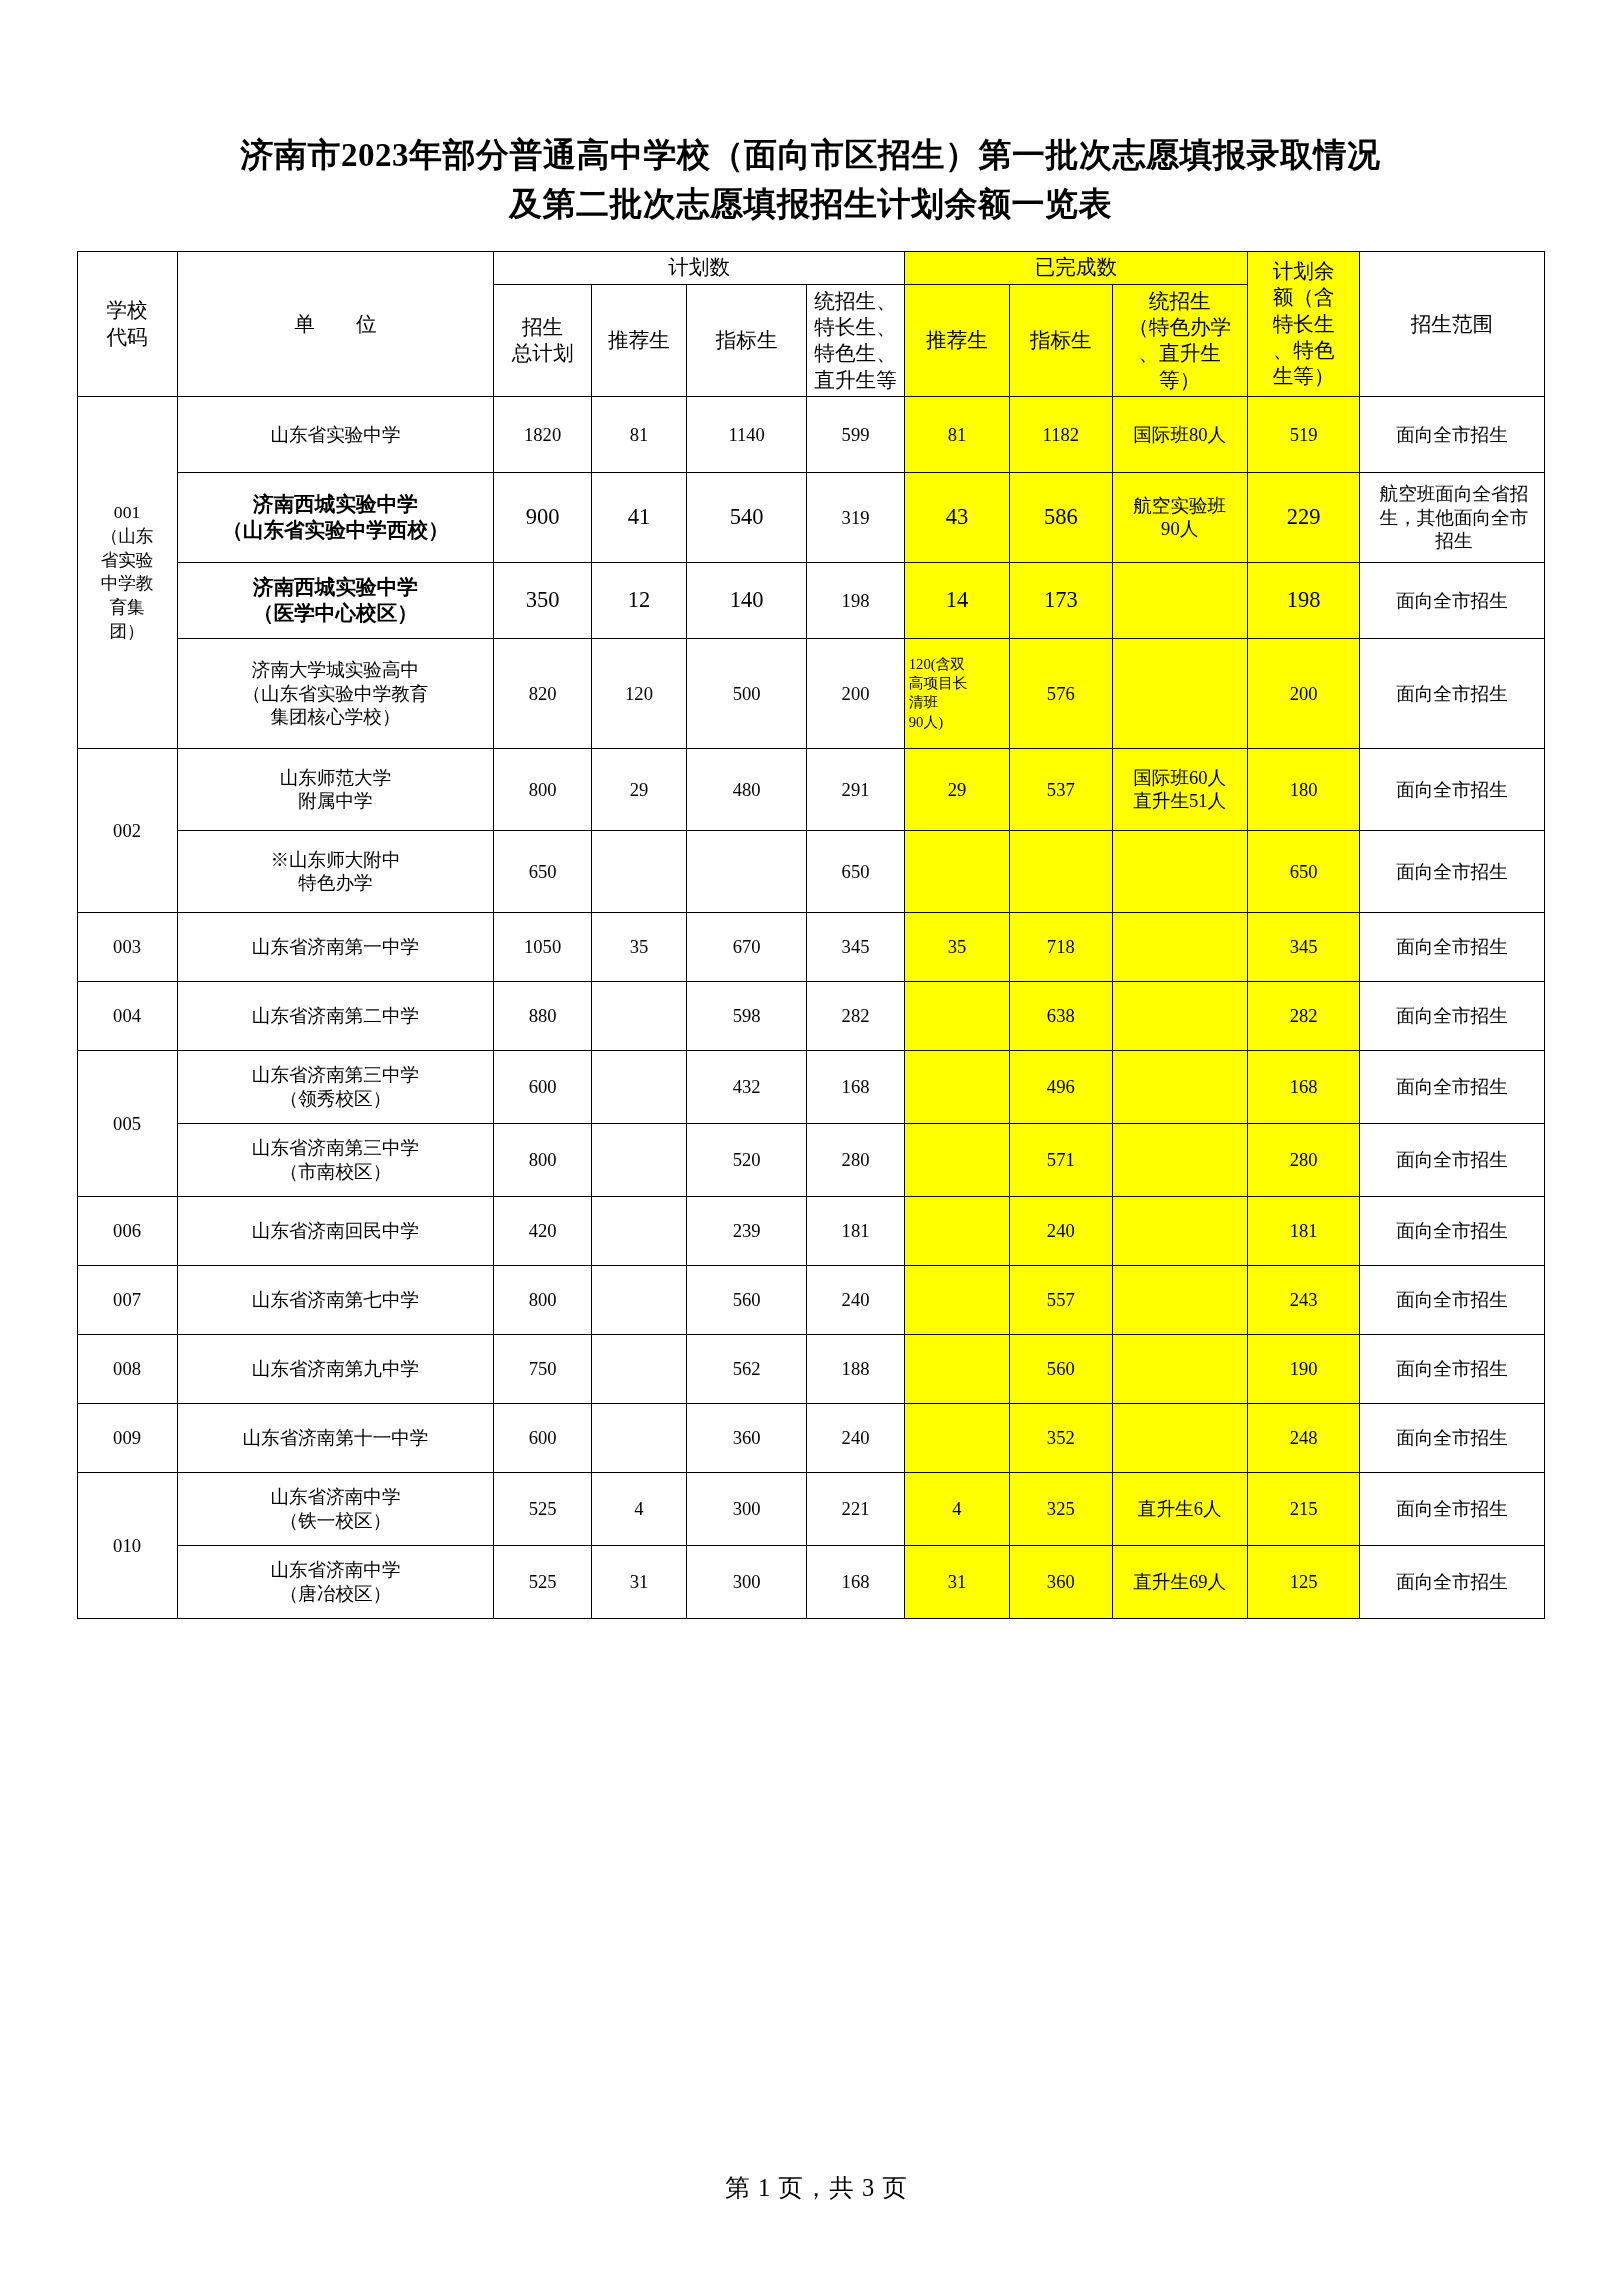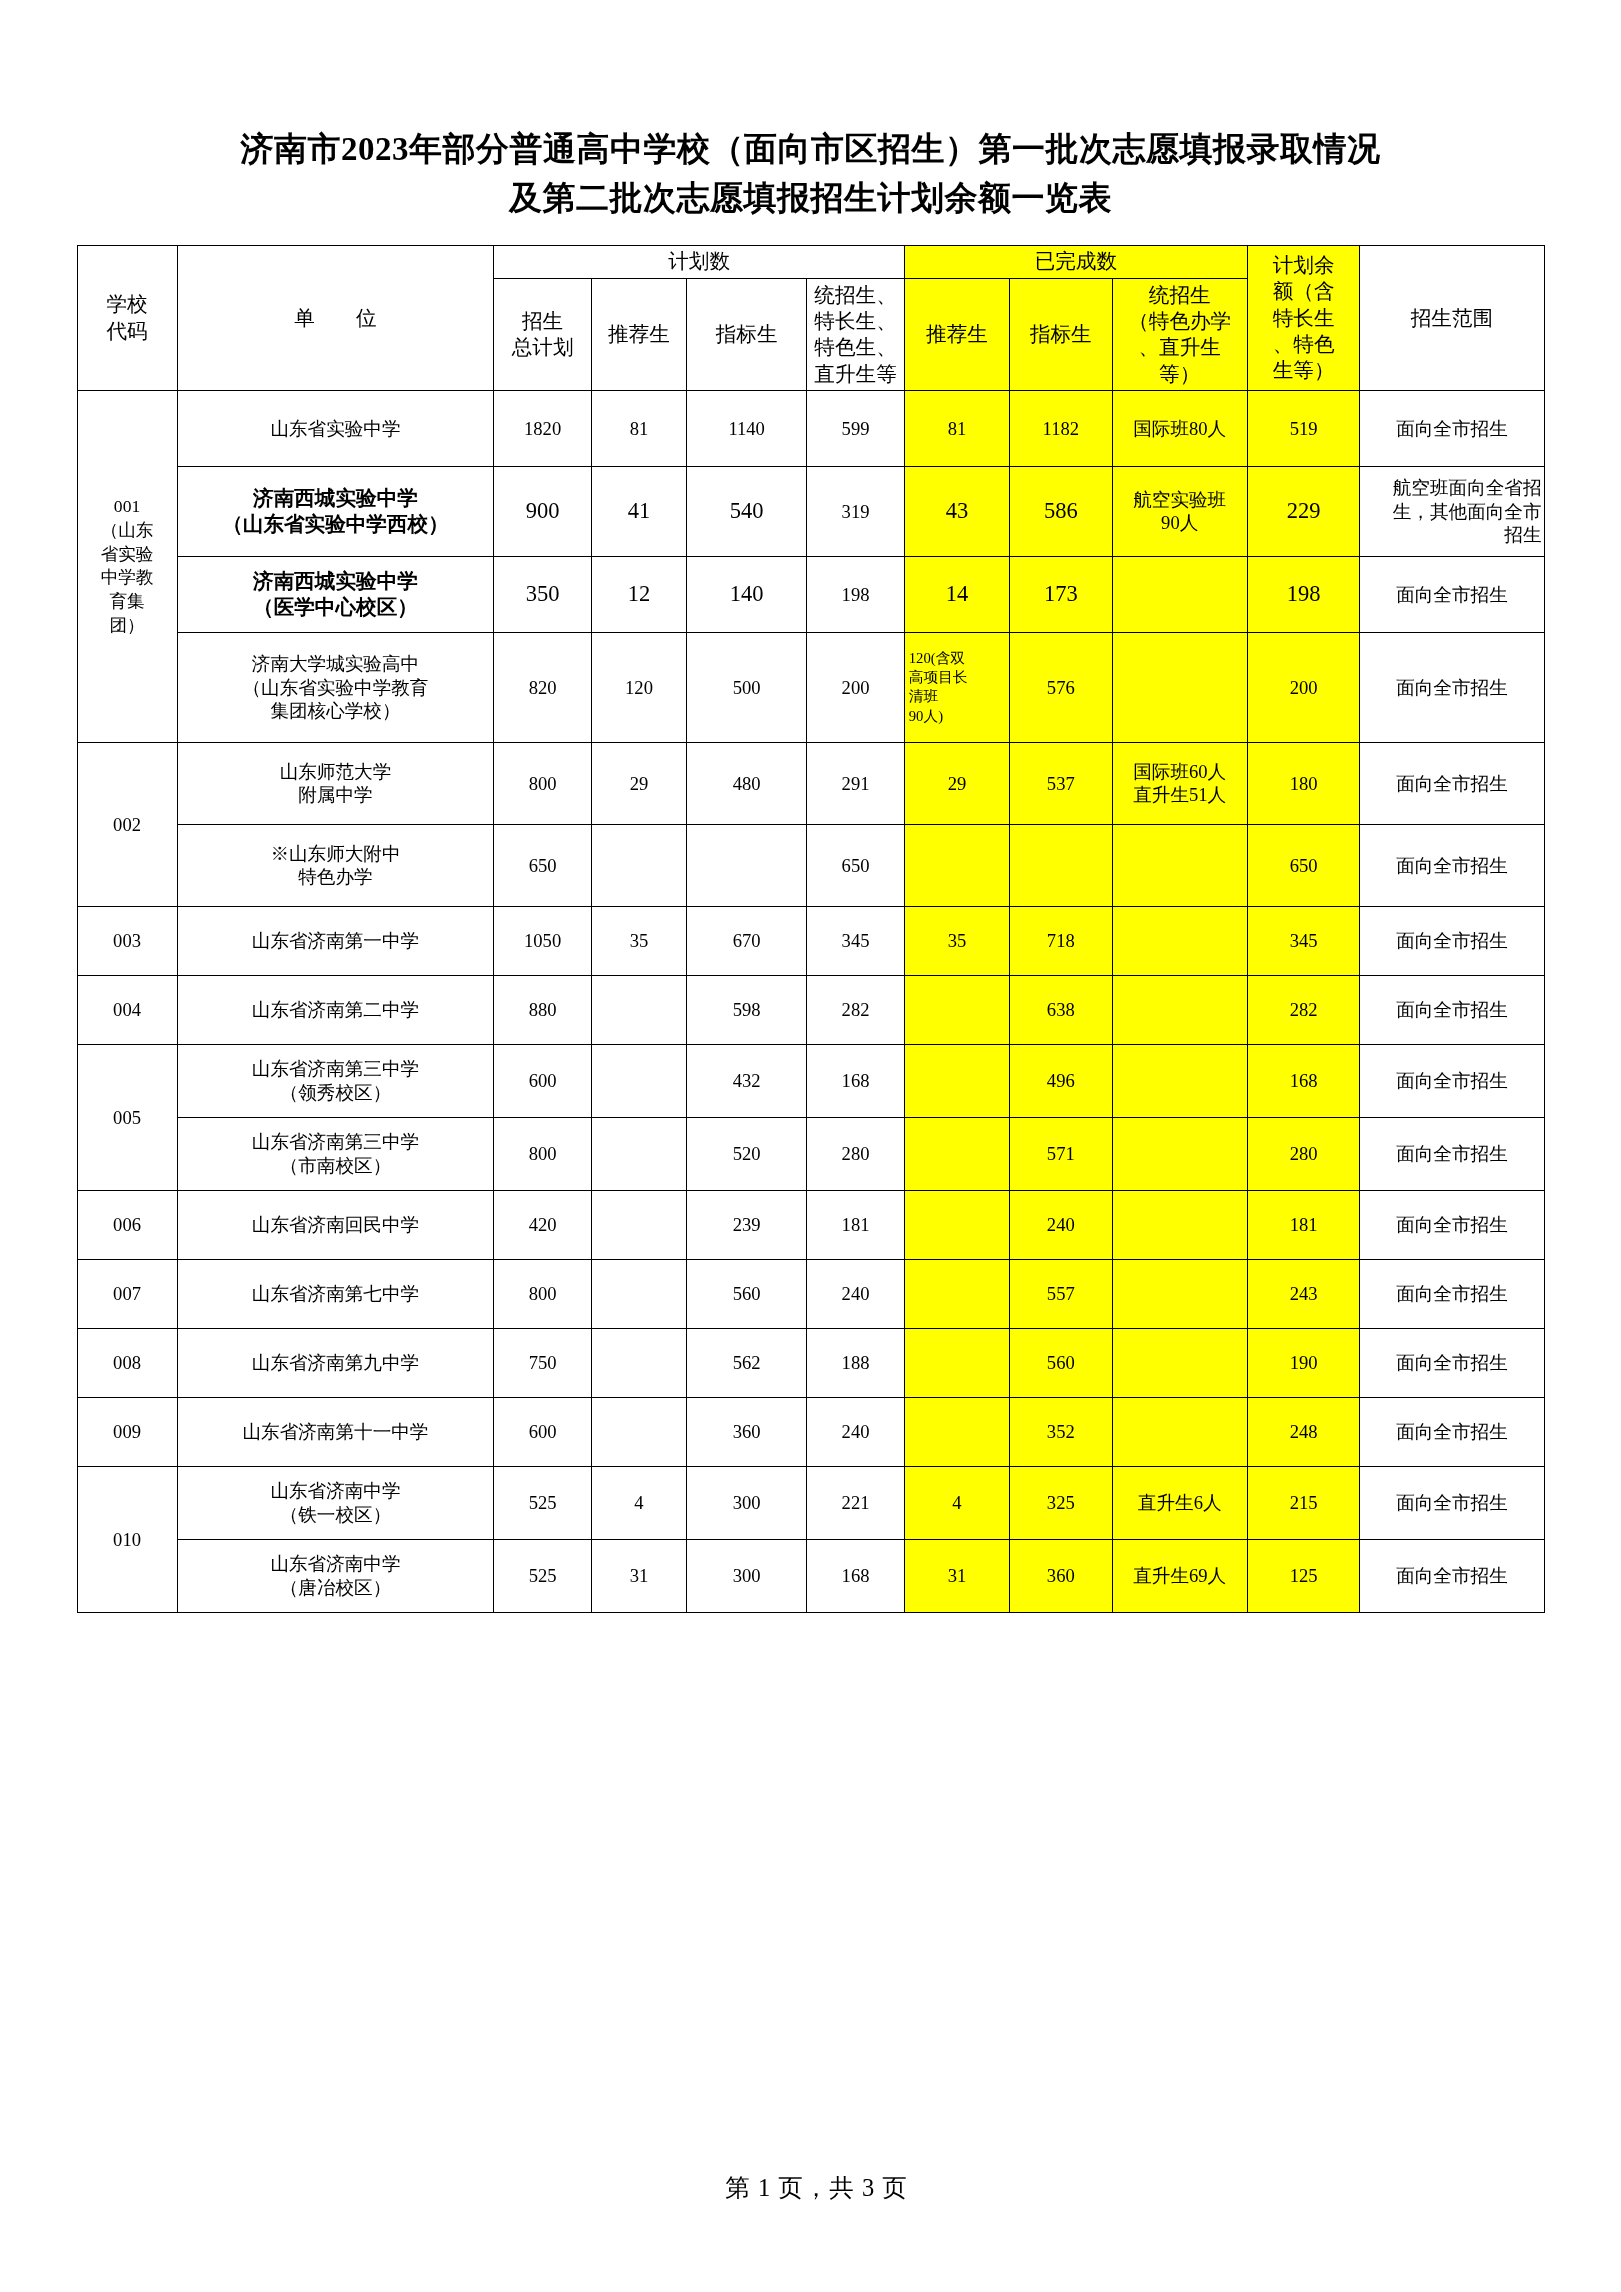--- a/index.html
+++ b/index.html
@@ -8,21 +8,21 @@
     width: 1621px;
     height: 2293px;
     background: #ffffff;
     font-family: "Liberation Serif", "DejaVu Serif", serif;
     color: #000000;
     position: relative;
   }
   .page {
     width: 1621px;
     height: 2293px;
-    padding: 2px;
+    padding: 8px;
     position: relative;
   }
   .title-block {
     padding-top: 123px;
     text-align: center;
   }
   .title-line {
     font-family: "Liberation Serif", "DejaVu Serif", serif;
     font-weight: bold;
     font-size: 33px;
@@ -59,21 +59,21 @@
   .white { background: #ffffff; }
   .name-cell { font-size: 19.6px; line-height: 1.3; }
   .name-cell.b { font-weight: bold; font-size: 20.6px; }
   .code-cell { font-size: 18.6px; line-height: 1.3; }
   .code-cell.narrow { font-size: 17.6px; line-height: 1.35; }
   .num { font-size: 20.6px; }
   .num.b { font-weight: normal; font-size: 22.5px; }
   .note { font-size: 16.7px; line-height: 1.25; }
   .note.tiny { font-size: 14.7px; line-height: 1.3; text-align: left; padding-left: 3.9px; }
   .scope { font-size: 18.6px; line-height: 1.3; }
-  .scope.left { text-align: right; padding-left: 5.9px; }
+  .scope.left { text-align: center; padding-left: 5.9px; }
   .footer {
     position: absolute;
     left: 0; right: 12px;
     top: 2171px;
     text-align: center;
     font-size: 24.5px;
     font-family: "Liberation Serif", "DejaVu Serif", serif;
     letter-spacing: 1px;
     margin-left: 24px;
   }

